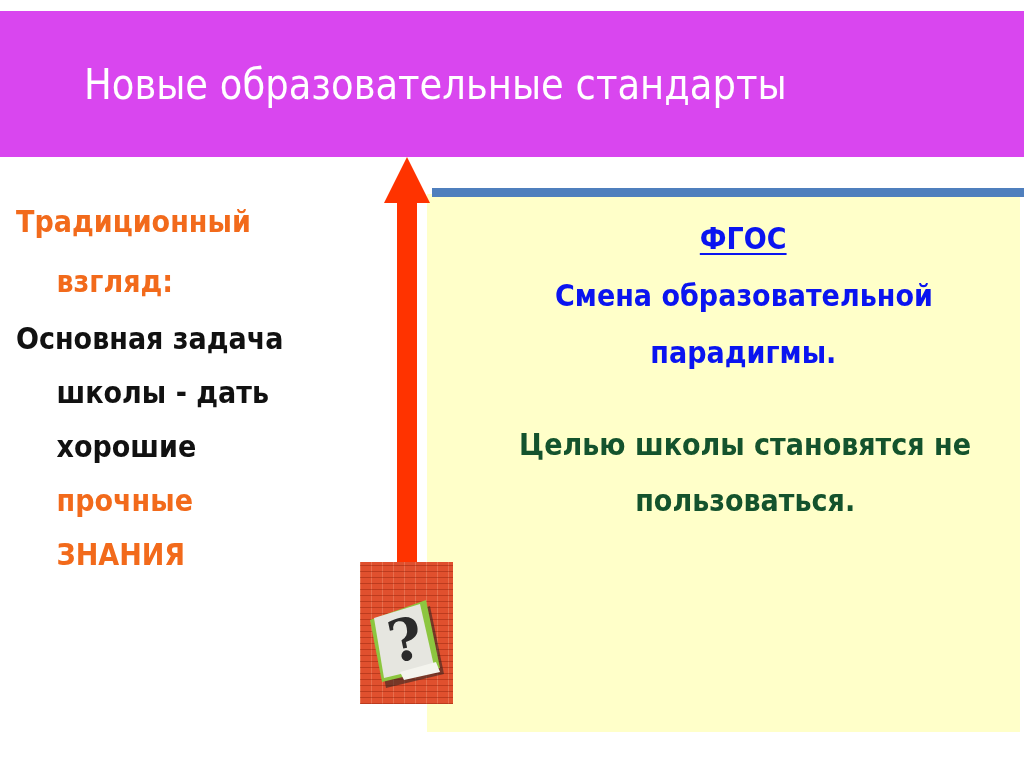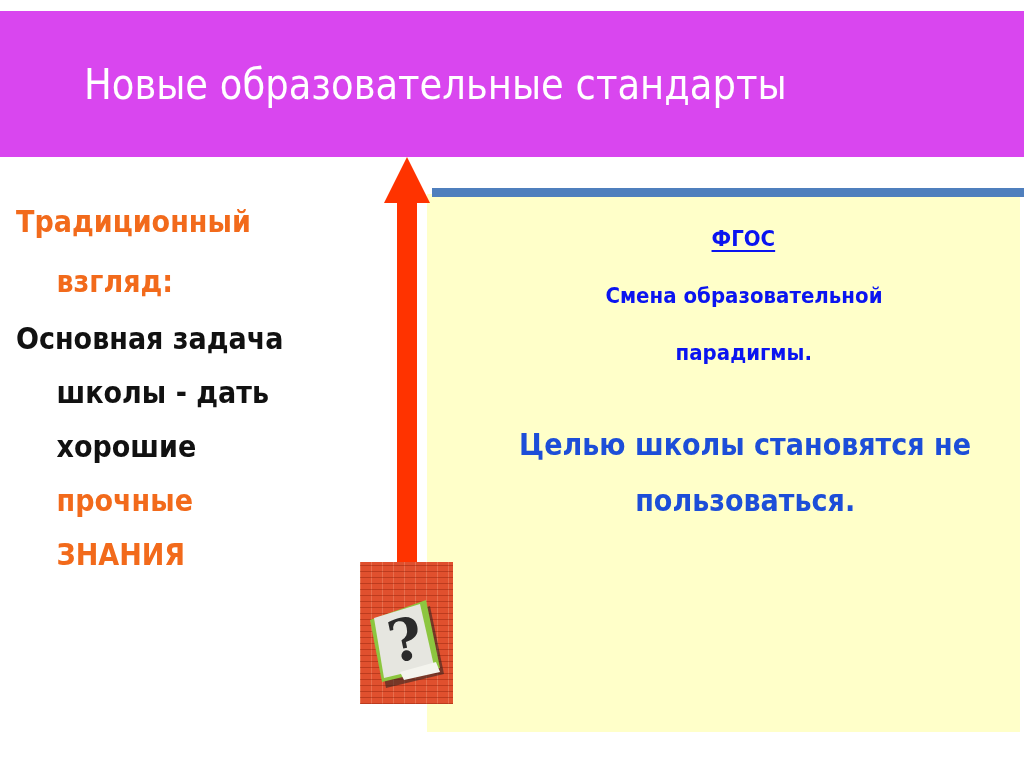--- a/index.html
+++ b/index.html
@@ -53,23 +53,23 @@
     }
     .panel-bar {
       position: absolute; left: 432px; top: 188px; width: 592px; height: 9px;
       background: #4f7fbd;
     }
     .panel-content {
       position: absolute; left: 427px; top: 210px; width: 593px;
       text-align: center;
       font-family: "DejaVu Sans", sans-serif; font-weight: bold;
     }
-    .blue-text { color: #0a14f0; font-size: 22px; line-height: 57px; padding-left: 40px; }
+    .blue-text { color: #0a14f0; font-size: 30px; line-height: 57px; padding-left: 40px; }
     .fgos { text-decoration: underline; text-decoration-thickness: 2px; text-underline-offset: 4px; }
-    .black-text { color: #1d4ed8; font-size: 30px; line-height: 56px; white-space: nowrap; margin-left: 44px; }
+    .black-text { color: #14532d; font-size: 30px; line-height: 56px; white-space: nowrap; margin-left: 44px; }
     .cond { display: inline-block; transform: scaleX(0.9); }
     .spacer { height: 36px; }
   </style>
 </head>
 <body>
 
 <div class="title-band">
   <div class="title-text">Новые образовательные стандарты</div>
 </div>
 

